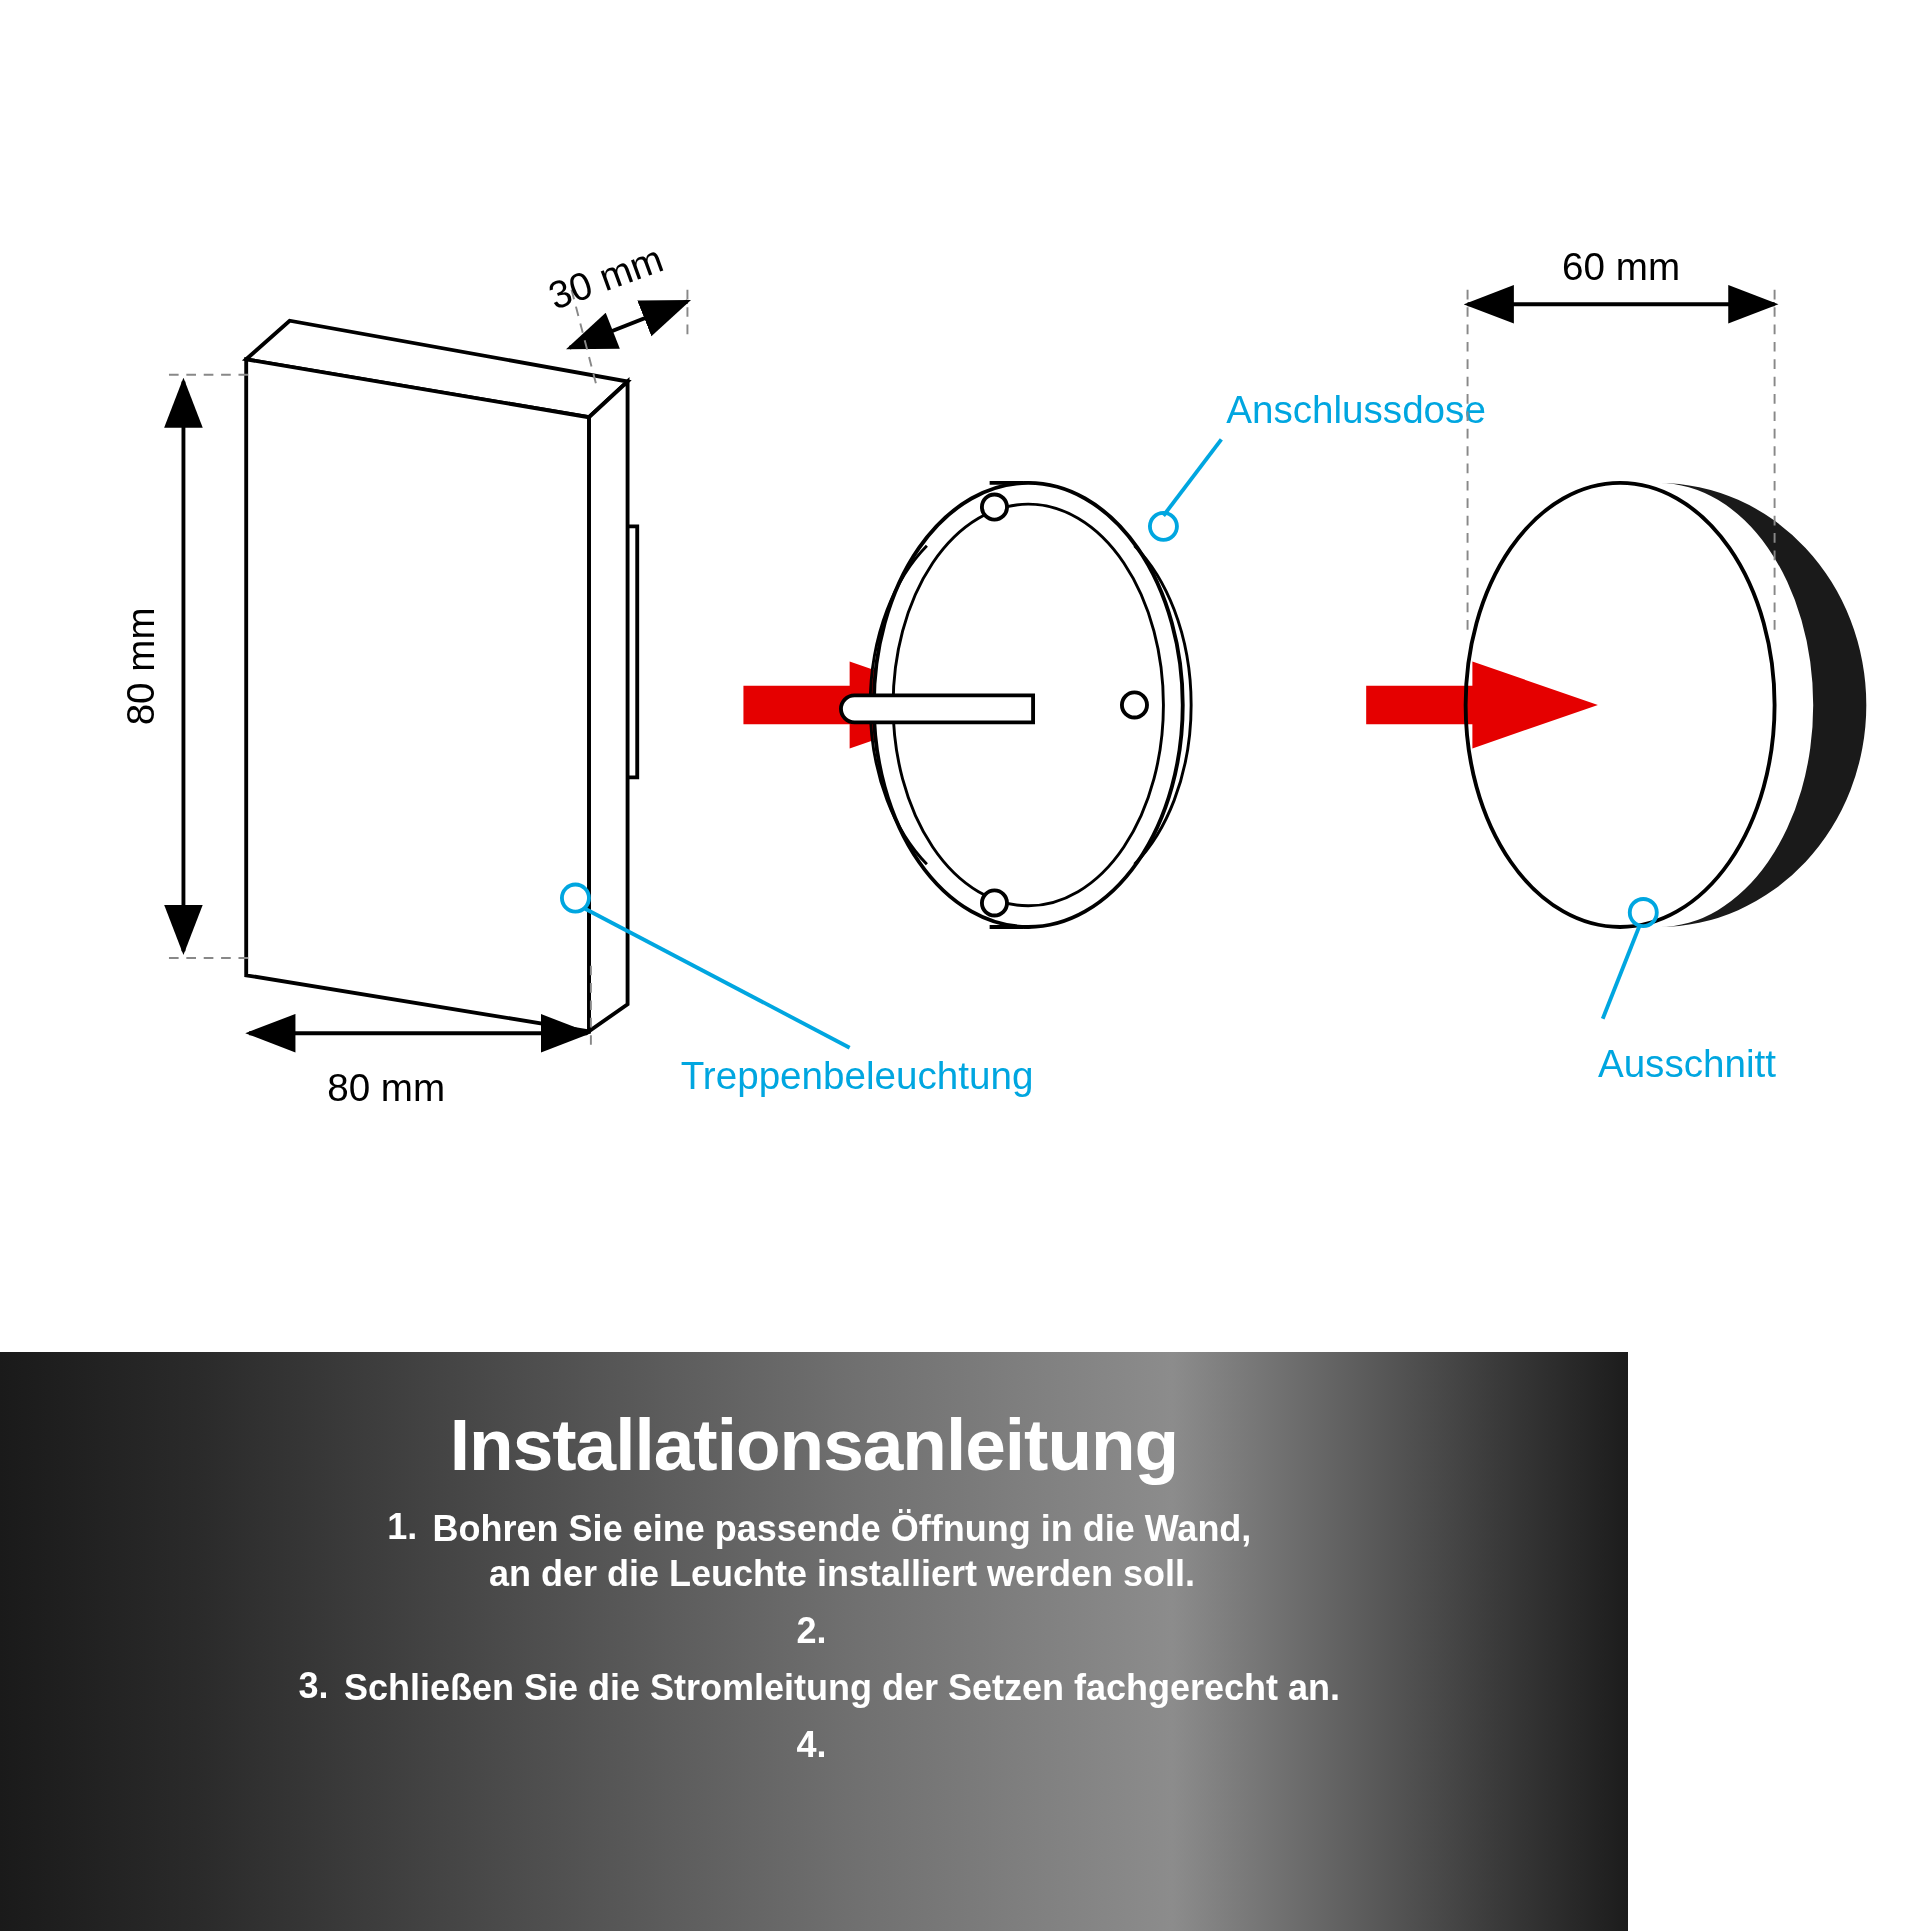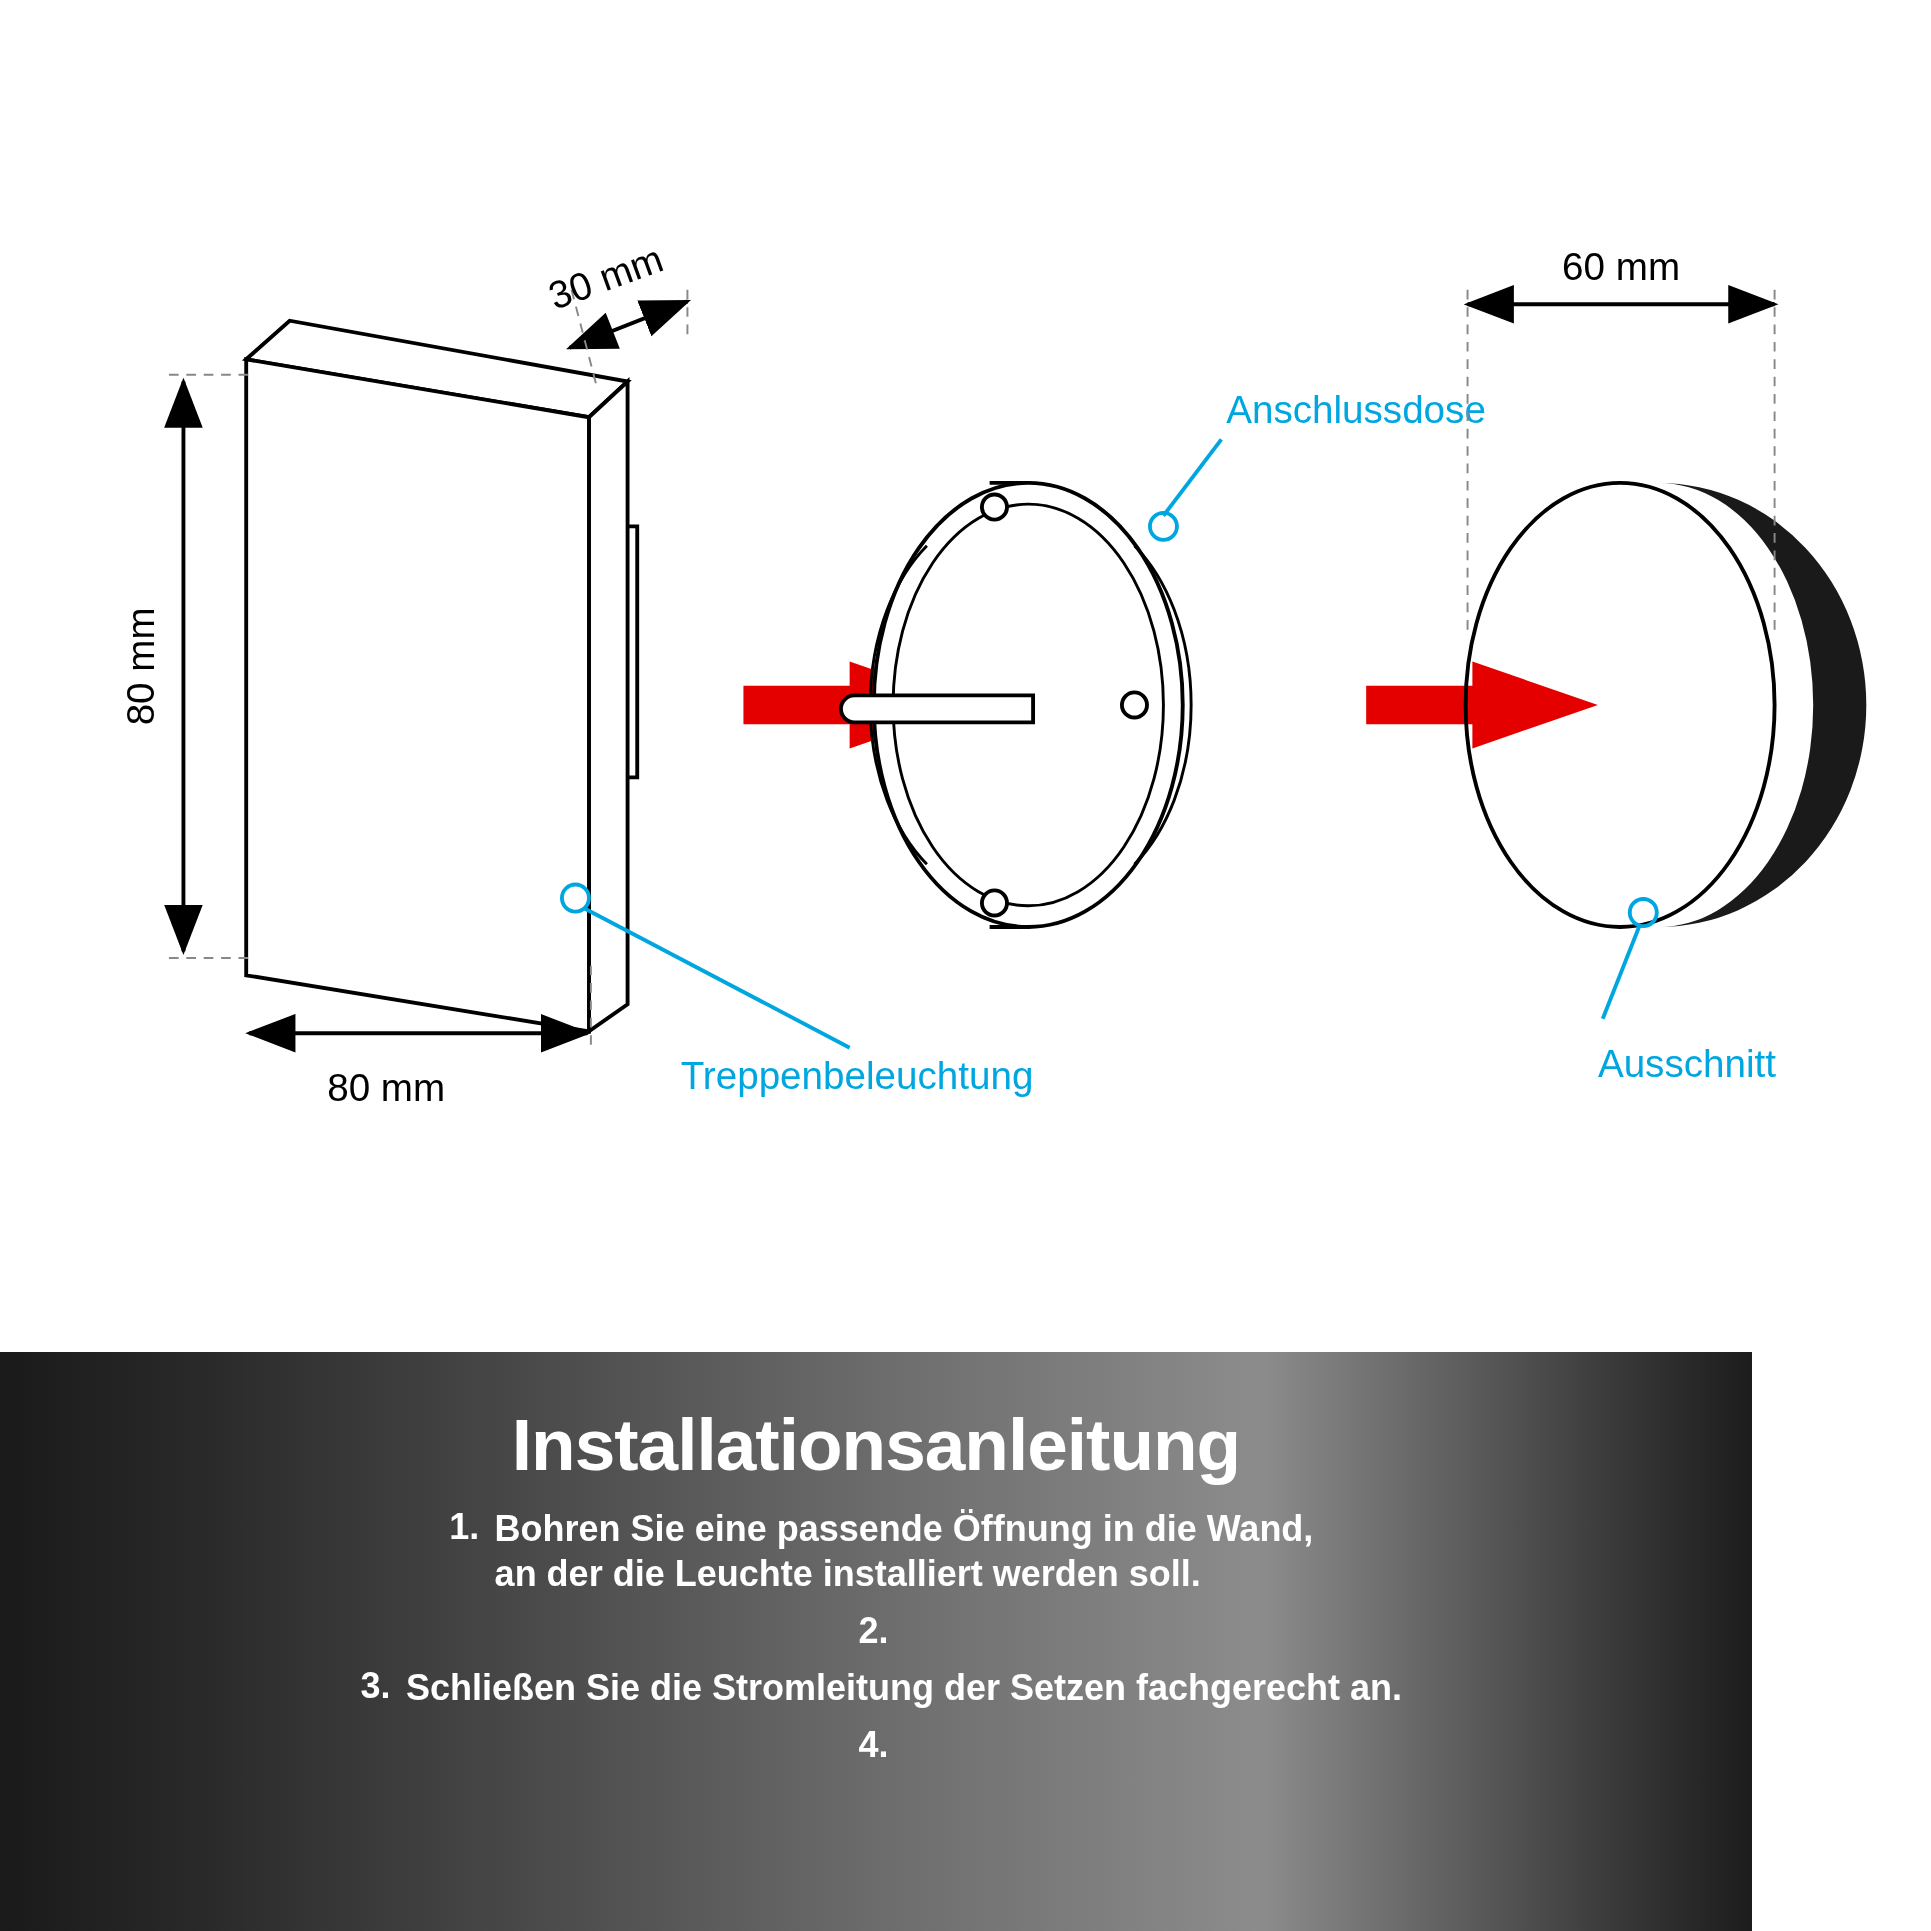--- a/index.html
+++ b/index.html
@@ -25,21 +25,21 @@
   #diagram-svg {
     position: absolute;
     left: 0; top: 0;
     width: 1931px;
     height: 1352px;
   }
   #instructions-panel {
     position: absolute;
     left: 0;
     top: 1352px;
-    width: 1752px;
+    width: 1628px;
     height: 579px;
     background: linear-gradient(to right, #1a1a1a 0%, #2a2a2a 12%, #6f6f6f 52%, #8c8c8c 72%, #3a3a3a 92%, #1c1c1c 100%);
     color: #ffffff;
     box-sizing: border-box;
     padding: 29px 58px 0 58px;
     text-align: center;
   }
   #instructions-title {
     font-size: 73px;
     font-weight: bold;
@@ -59,21 +59,21 @@
     font-weight: bold;
     width: 56px;
     text-align: right;
     flex: 0 0 56px;
     padding-right: 15.4px;
     box-sizing: border-box;
   }
   .step-text {
     font-size: 36px;
     font-weight: bold;
-    text-align: left;
+    text-align: center;
     line-height: 1.25;
     white-space: pre-line;
   }
   .lbl {
     font-family: "Liberation Sans", sans-serif;
     font-size: 40px;
     fill: #00a6e0;
   }
   .dimtxt {
     font-family: "Liberation Sans", sans-serif;

